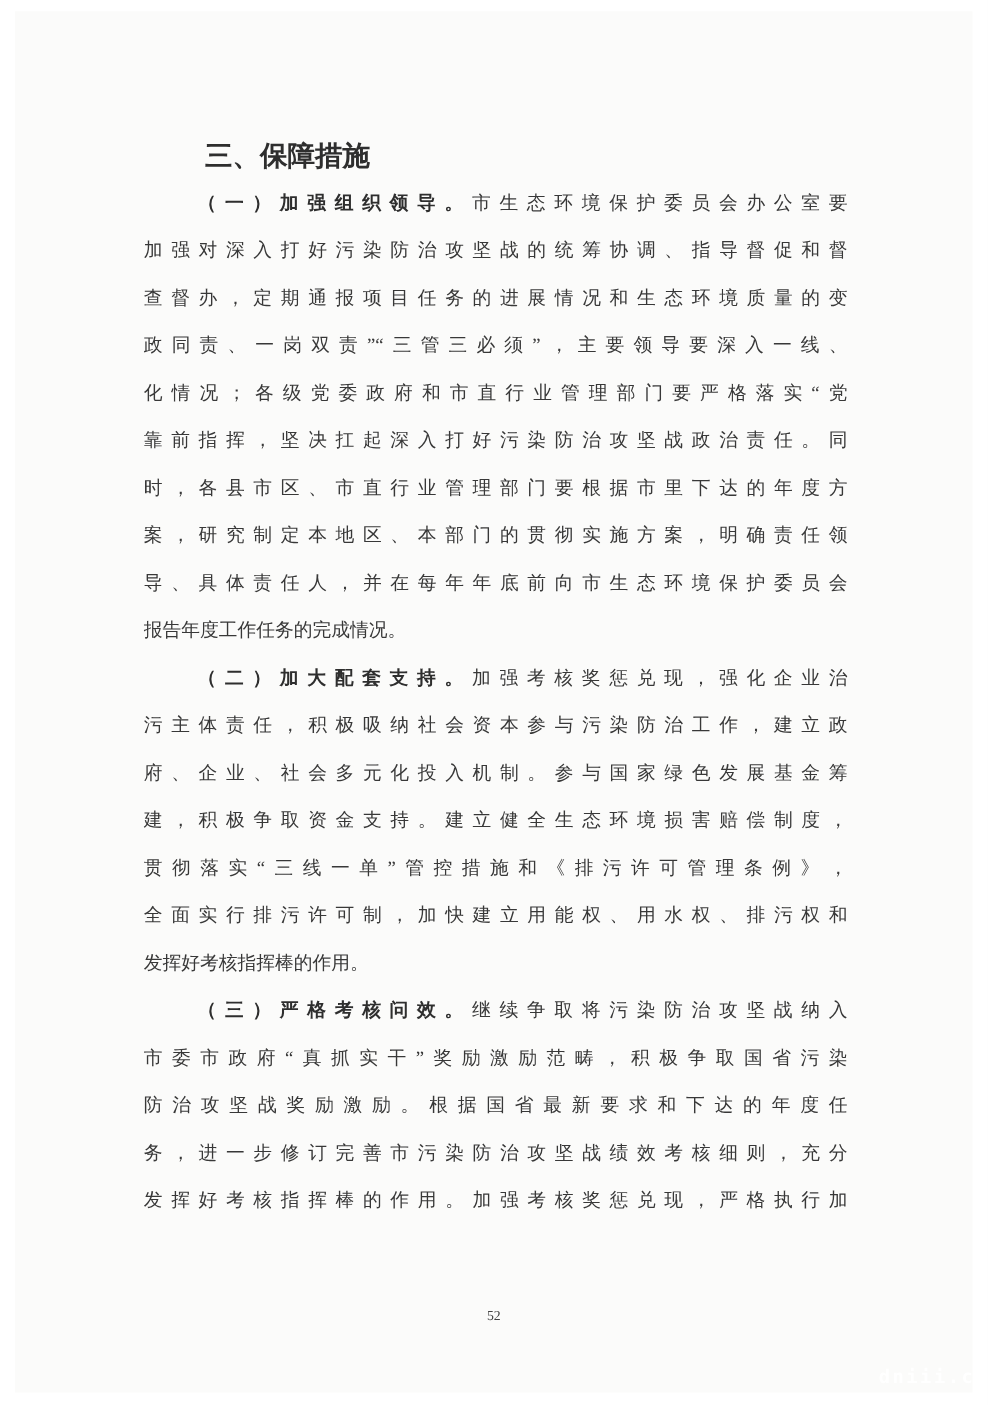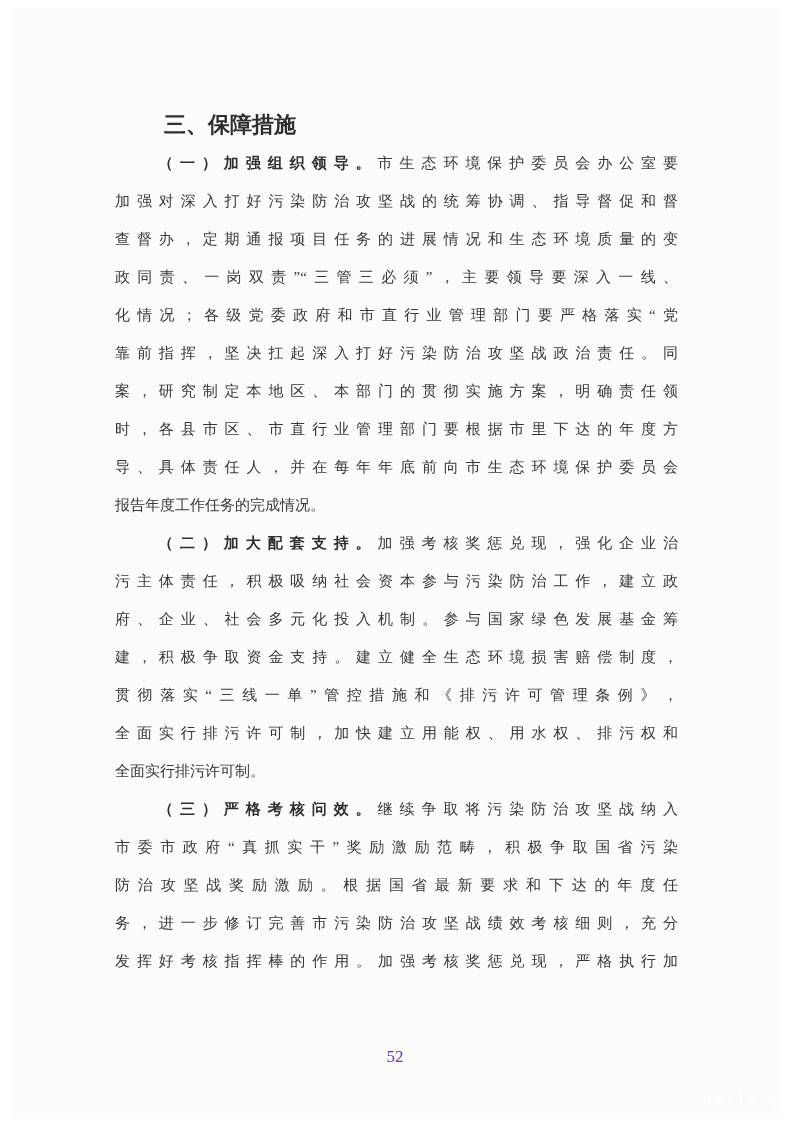--- a/index.html
+++ b/index.html
@@ -60,22 +60,22 @@
   .lead {
     font-weight: 700;
     color: #2e2e2e;
   }
   .page-num {
     position: absolute;
     left: 0;
     width: 766px;
     top: 1038px;
     text-align: center;
-    font-size: 17px;
-    color: #6d28d9;
+    font-size: 11px;
+    color: #404040;
   }
   .watermark {
     position: absolute;
     left: 691px;
     top: 1083px;
     font-family: "DejaVu Sans Mono", "Liberation Mono", monospace;
     font-weight: 700;
     font-size: 15px;
     letter-spacing: 2px;
     color: #ffffff;
@@ -90,33 +90,33 @@
     <div class="doc">
       <div class="line heading">三、保障措施</div>
       <div id="paragraphs">
           <div>
             <div class="line indent fill"><span class="lead">（一）加强组织领导。</span><span>市生态环境保护委员会办公室要</span></div>
             <div class="line fill">加强对深入打好污染防治攻坚战的统筹协调、指导督促和督</div>
             <div class="line fill">查督办，定期通报项目任务的进展情况和生态环境质量的变</div>
             <div class="line fill">政同责、一岗双责”“三管三必须”，主要领导要深入一线、</div>
             <div class="line fill">化情况；各级党委政府和市直行业管理部门要严格落实“党</div>
             <div class="line fill">靠前指挥，坚决扛起深入打好污染防治攻坚战政治责任。同</div>
+            <div class="line fill">时，各县市区、市直行业管理部门要根据市里下达的年度方</div>
             <div class="line fill">案，研究制定本地区、本部门的贯彻实施方案，明确责任领</div>
-            <div class="line fill">时，各县市区、市直行业管理部门要根据市里下达的年度方</div>
             <div class="line fill">导、具体责任人，并在每年年底前向市生态环境保护委员会</div>
             <div class="line">报告年度工作任务的完成情况。</div>
           </div>
           <div>
             <div class="line indent fill"><span class="lead">（二）加大配套支持。</span><span>加强考核奖惩兑现，强化企业治</span></div>
             <div class="line fill">污主体责任，积极吸纳社会资本参与污染防治工作，建立政</div>
             <div class="line fill">府、企业、社会多元化投入机制。参与国家绿色发展基金筹</div>
             <div class="line fill">建，积极争取资金支持。建立健全生态环境损害赔偿制度，</div>
             <div class="line fill">贯彻落实“三线一单”管控措施和《排污许可管理条例》，</div>
             <div class="line fill">全面实行排污许可制，加快建立用能权、用水权、排污权和</div>
-            <div class="line">全面实行排污许可制。</div>
+            <div class="line">发挥好考核指挥棒的作用。</div>
           </div>
           <div>
             <div class="line indent fill"><span class="lead">（三）严格考核问效。</span><span>继续争取将污染防治攻坚战纳入</span></div>
             <div class="line fill">市委市政府“真抓实干”奖励激励范畴，积极争取国省污染</div>
             <div class="line fill">防治攻坚战奖励激励。根据国省最新要求和下达的年度任</div>
             <div class="line fill">务，进一步修订完善市污染防治攻坚战绩效考核细则，充分</div>
             <div class="line fill">发挥好考核指挥棒的作用。加强考核奖惩兑现，严格执行加</div>
           </div>
         </div>
     </div>

